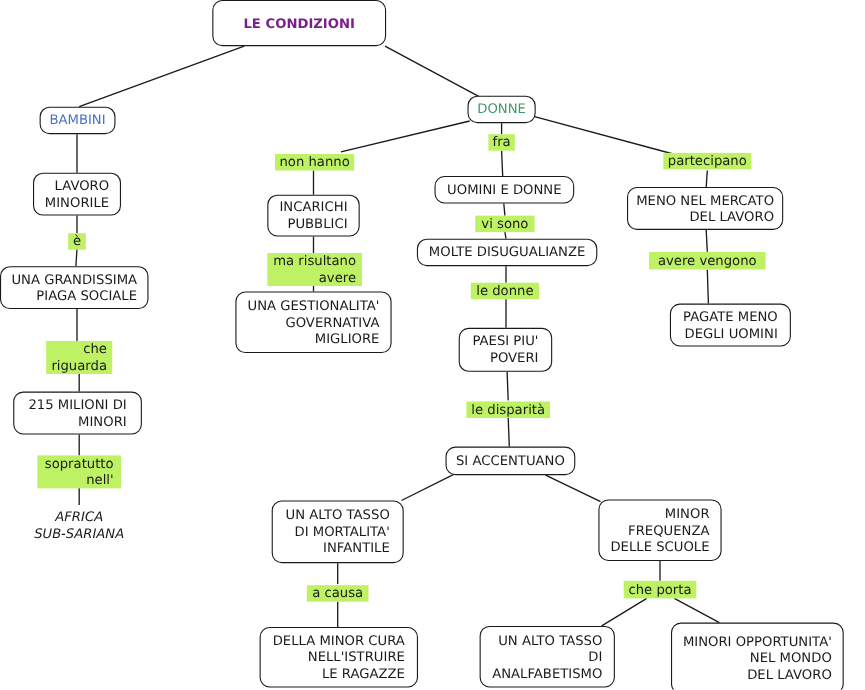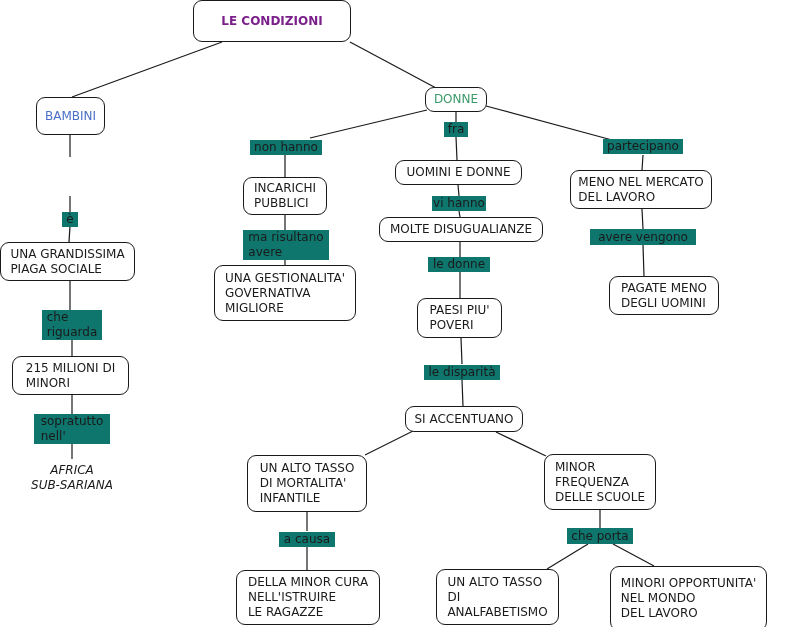--- a/index.html
+++ b/index.html
@@ -1,23 +1,23 @@
 <!DOCTYPE html>
 <html><head>
   <meta charset="utf-8">
   <style>
     html, body { margin: 0; padding: 0; background: #ffffff; }
     #canvas { position: relative; width: 786px; height: 627px; overflow: hidden; background: #ffffff;
       font-family: "DejaVu Sans", "Liberation Sans", sans-serif; color: #1a1a1a; }
     svg.links { position: absolute; left: 0; top: 0; width: 786px; height: 627px; }
     svg.links line { stroke: #1a1a1a; stroke-width: 1.2; }
     .node { position: absolute; box-sizing: border-box; border: 1px solid #1a1a1a; border-radius: 9px;
-      background: #ffffff; display: flex; align-items: center; justify-content: center; text-align: left;
+      background: #ffffff; display: flex; align-items: center; justify-content: center; text-align: right;
       font-size: 12px; line-height: 15px; white-space: pre-line; }
-    .label { position: absolute; box-sizing: border-box; background: #0f766e; text-align: left;
+    .label { position: absolute; box-sizing: border-box; background: #bef264; text-align: right;
       font-size: 12px; line-height: 15px; white-space: pre-line; display: flex; align-items: center; justify-content: center; }
     .plain { position: absolute; text-align: center; font-size: 12px; line-height: 15px; white-space: pre-line;
       display: flex; align-items: center; justify-content: center; font-style: italic; }
     .title { font-weight: bold; font-size: 12px; }
   </style>
 </head>
 <body>
 
 <div id="canvas">
   <svg class="links">
@@ -49,23 +49,25 @@
     <line x1="600" y1="510" x2="600" y2="528" style="stroke: rgb(26, 26, 26);"></line>
     <line x1="588" y1="544" x2="547" y2="569" style="stroke: rgb(26, 26, 26);"></line>
     <line x1="613" y1="544" x2="654" y2="566" style="stroke: rgb(26, 26, 26);"></line>
     <line x1="486" y1="106" x2="612" y2="140" style="stroke: rgb(26, 26, 26);"></line>
     <line x1="643" y1="155" x2="642" y2="170" style="stroke: rgb(26, 26, 26);"></line>
     <line x1="642" y1="209" x2="643" y2="229" style="stroke: rgb(26, 26, 26);"></line>
     <line x1="643" y1="245" x2="644" y2="276" style="stroke: rgb(26, 26, 26);"></line>
   </svg>
 
   <div class="node title" style="left:193px;top:0px;width:158px;height:42px;color:#7b1f8a;">LE CONDIZIONI</div>
-  <div class="node" style="left:36px;top:97px;width:69px;height:38px;color:#4a6fc7;">BAMBINI</div>
+  <div class="node" style="left:36px;top:97px;width:69px;height:25px;color:#4a6fc7;">BAMBINI</div>
   <div class="node" style="left:425px;top:87px;width:62px;height:25px;color:#3b9a6a;">DONNE</div>
 
+  <div class="node" style="left:30px;top:157px;width:80px;height:39px;">LAVORO
+MINORILE</div>
   <div class="node" style="left:0;top:242px;width:135px;height:39px;">UNA GRANDISSIMA
 PIAGA SOCIALE</div>
   <div class="node" style="left:12px;top:356px;width:117px;height:39px;">215 MILIONI DI
 MINORI</div>
   <div class="plain" style="left:22px;top:461px;width:100px;height:34px;">AFRICA
 SUB-SARIANA</div>
 
   <div class="node" style="left:243px;top:177px;width:84px;height:38px;">INCARICHI
 PUBBLICI</div>
   <div class="node" style="left:214px;top:265px;width:142px;height:56px;">UNA GESTIONALITA'
@@ -101,20 +103,20 @@
 
   <div class="label" style="left:62px;top:212px;width:16px;height:15px;">è</div>
   <div class="label" style="left:42px;top:310px;width:60px;height:30px;">che
 riguarda</div>
   <div class="label" style="left:34px;top:414px;width:76px;height:30px;">sopratutto
 nell'</div>
   <div class="label" style="left:250px;top:140px;width:72px;height:15px;">non hanno</div>
   <div class="label" style="left:243px;top:230px;width:86px;height:30px;">ma risultano
 avere</div>
   <div class="label" style="left:444px;top:122px;width:24px;height:15px;">fra</div>
-  <div class="label" style="left:432px;top:196px;width:54px;height:15px;">vi hanno</div>
+  <div class="label" style="left:432px;top:196px;width:54px;height:15px;">vi sono</div>
   <div class="label" style="left:428px;top:257px;width:62px;height:15px;">le donne</div>
   <div class="label" style="left:424px;top:365px;width:76px;height:15px;">le disparità</div>
   <div class="label" style="left:279px;top:532px;width:56px;height:15px;">a causa</div>
   <div class="label" style="left:567px;top:528px;width:66px;height:16px;">che porta</div>
   <div class="label" style="left:603px;top:139px;width:80px;height:15px;">partecipano</div>
   <div class="label" style="left:590px;top:229px;width:106px;height:16px;">avere vengono</div>
 </div>
 
 </body></html>

